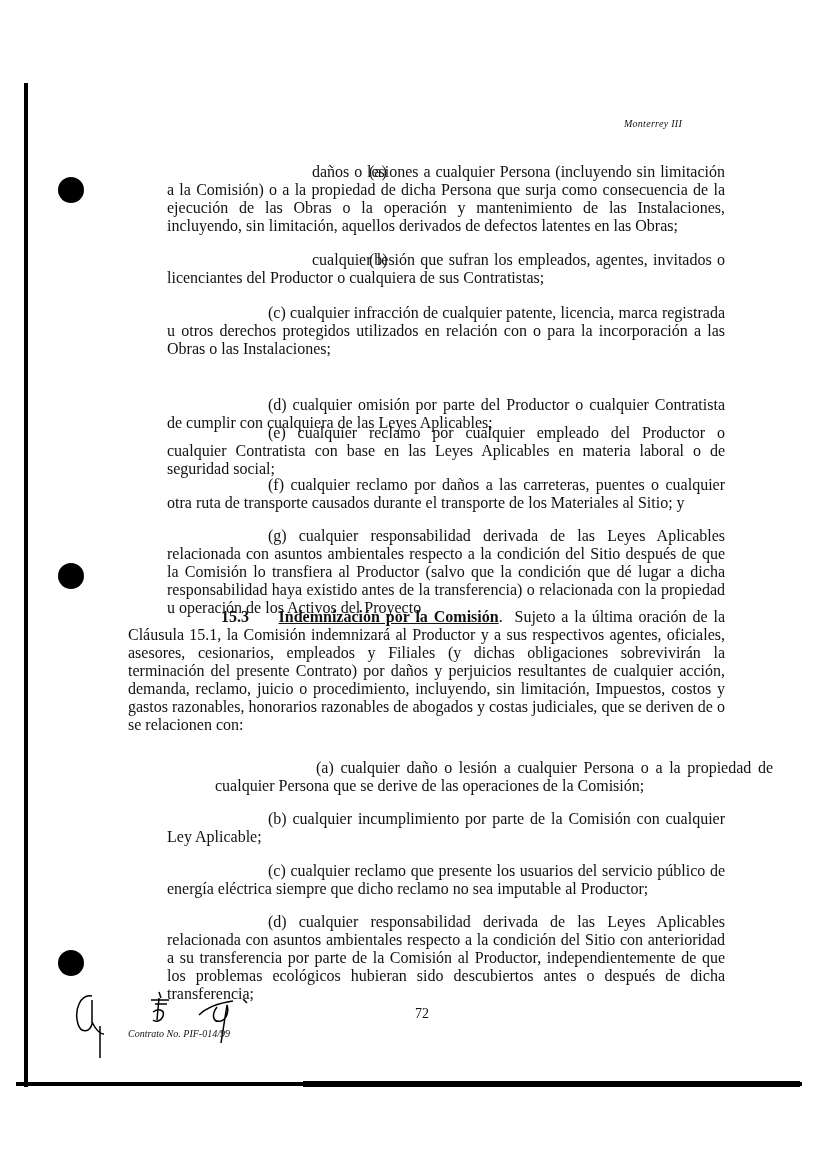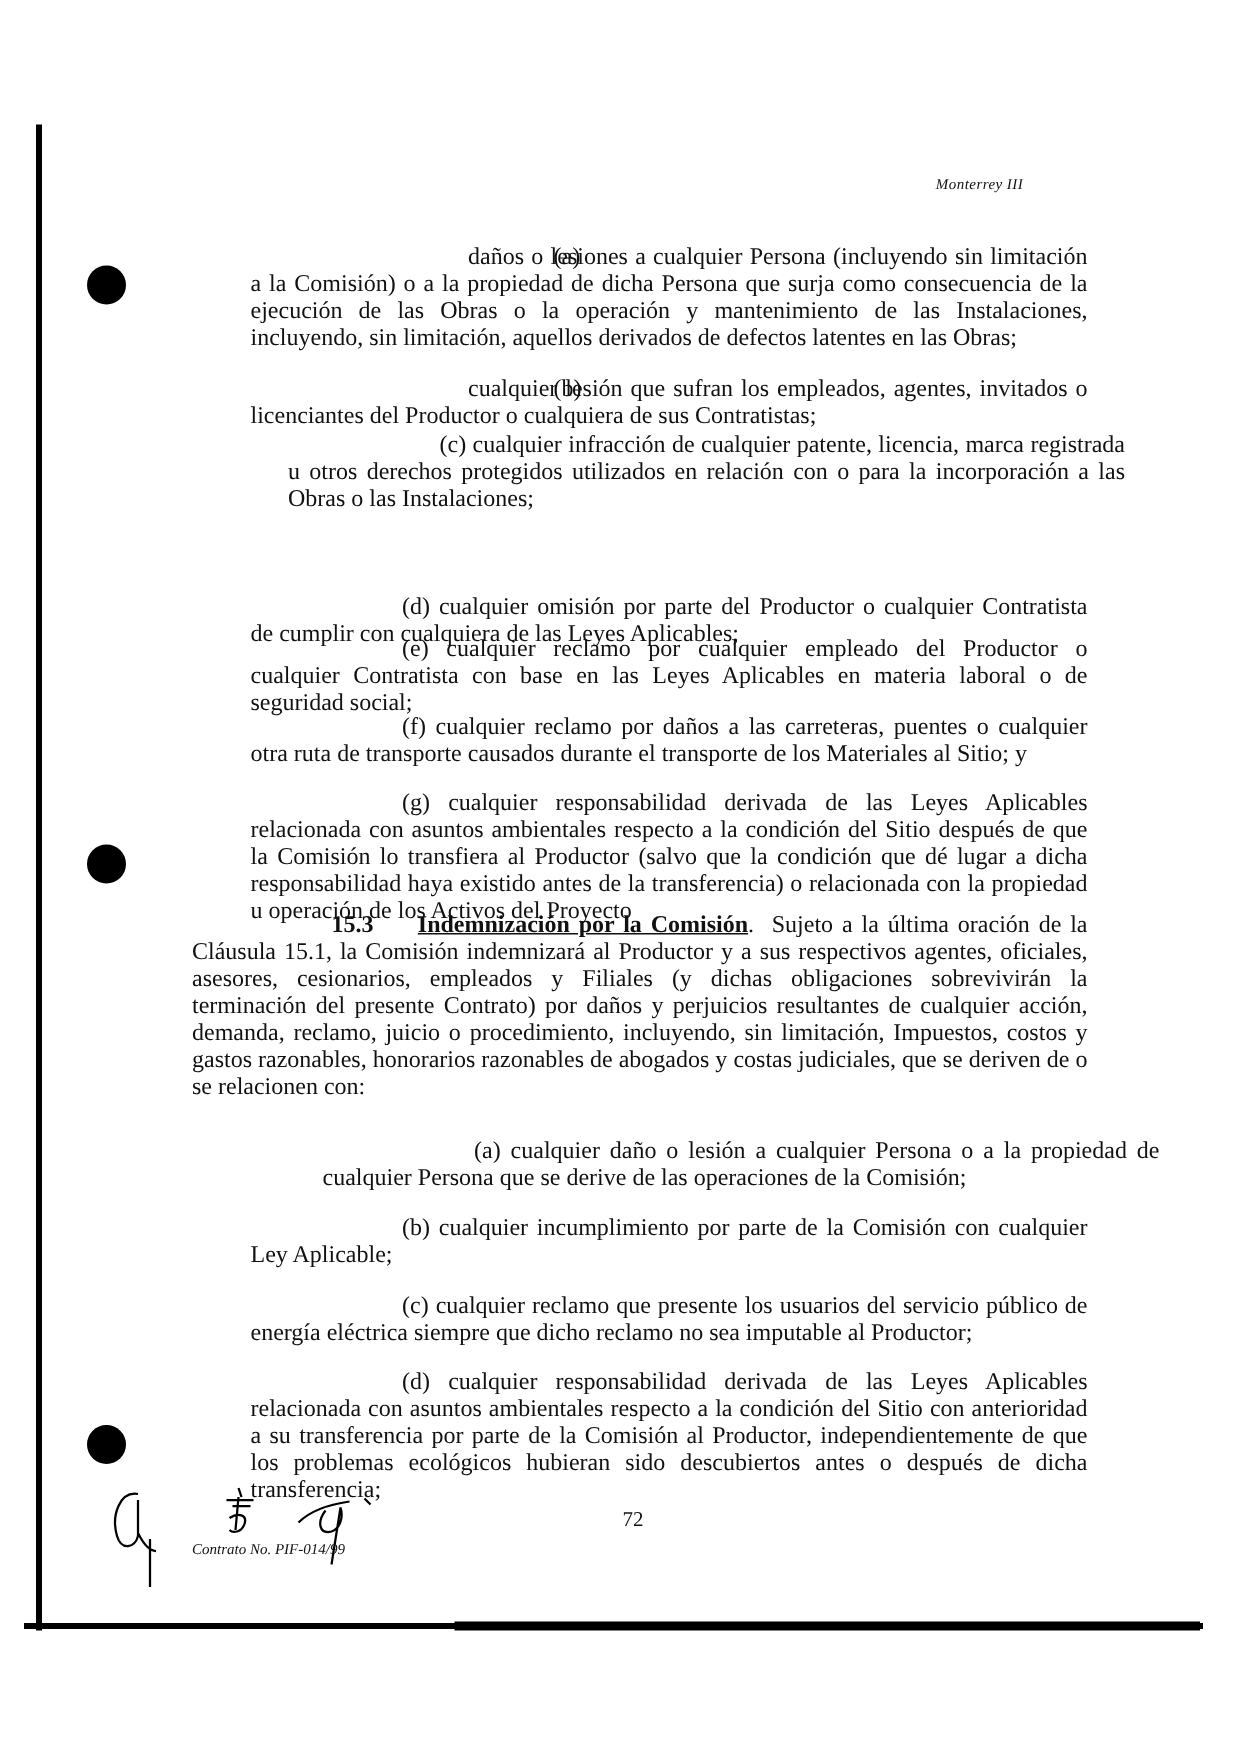--- a/index.html
+++ b/index.html
@@ -43,21 +43,21 @@
 <div class="hole" style="left:58px; top:950px;"></div>
 
 <div class="header-right">Monterrey III</div>
 
 <div class="para indent" style="top:163px;">
   <span class="sub-label">(a)</span><span>daños o lesiones a cualquier Persona (incluyendo sin limitación a la Comisión) o a la propiedad de dicha Persona que surja como consecuencia de la ejecución de las Obras o la operación y mantenimiento de las Instalaciones, incluyendo, sin limitación, aquellos derivados de defectos latentes en las Obras;</span>
 </div>
 <div class="para indent" style="top:251px;">
   <span class="sub-label">(b)</span><span>cualquier lesión que sufran los empleados, agentes, invitados o licenciantes del Productor o cualquiera de sus Contratistas;</span>
 </div>
-<div class="para indent" style="top:288px;margin-left:25px;">
+<div class="para indent" style="top:304px;">
   <span>(c)</span> <span>cualquier infracción de cualquier patente, licencia, marca registrada u otros derechos protegidos utilizados en relación con o para la incorporación a las Obras o las Instalaciones;</span>
 </div>
 <div class="para indent" style="top:372px;margin-top:24px;">
   <span>(d)</span> <span>cualquier omisión por parte del Productor o cualquier Contratista de cumplir con cualquiera de las Leyes Aplicables;</span>
 </div>
 <div class="para indent" style="top:424px;">
   <span>(e)</span> <span>cualquier reclamo por cualquier empleado del Productor o cualquier Contratista con base en las Leyes Aplicables en materia laboral o de seguridad social;</span>
 </div>
 <div class="para indent" style="top:476px;">
   <span>(f)</span> <span>cualquier reclamo por daños a las carreteras, puentes o cualquier otra ruta de transporte causados durante el transporte de los Materiales al Sitio; y</span>

